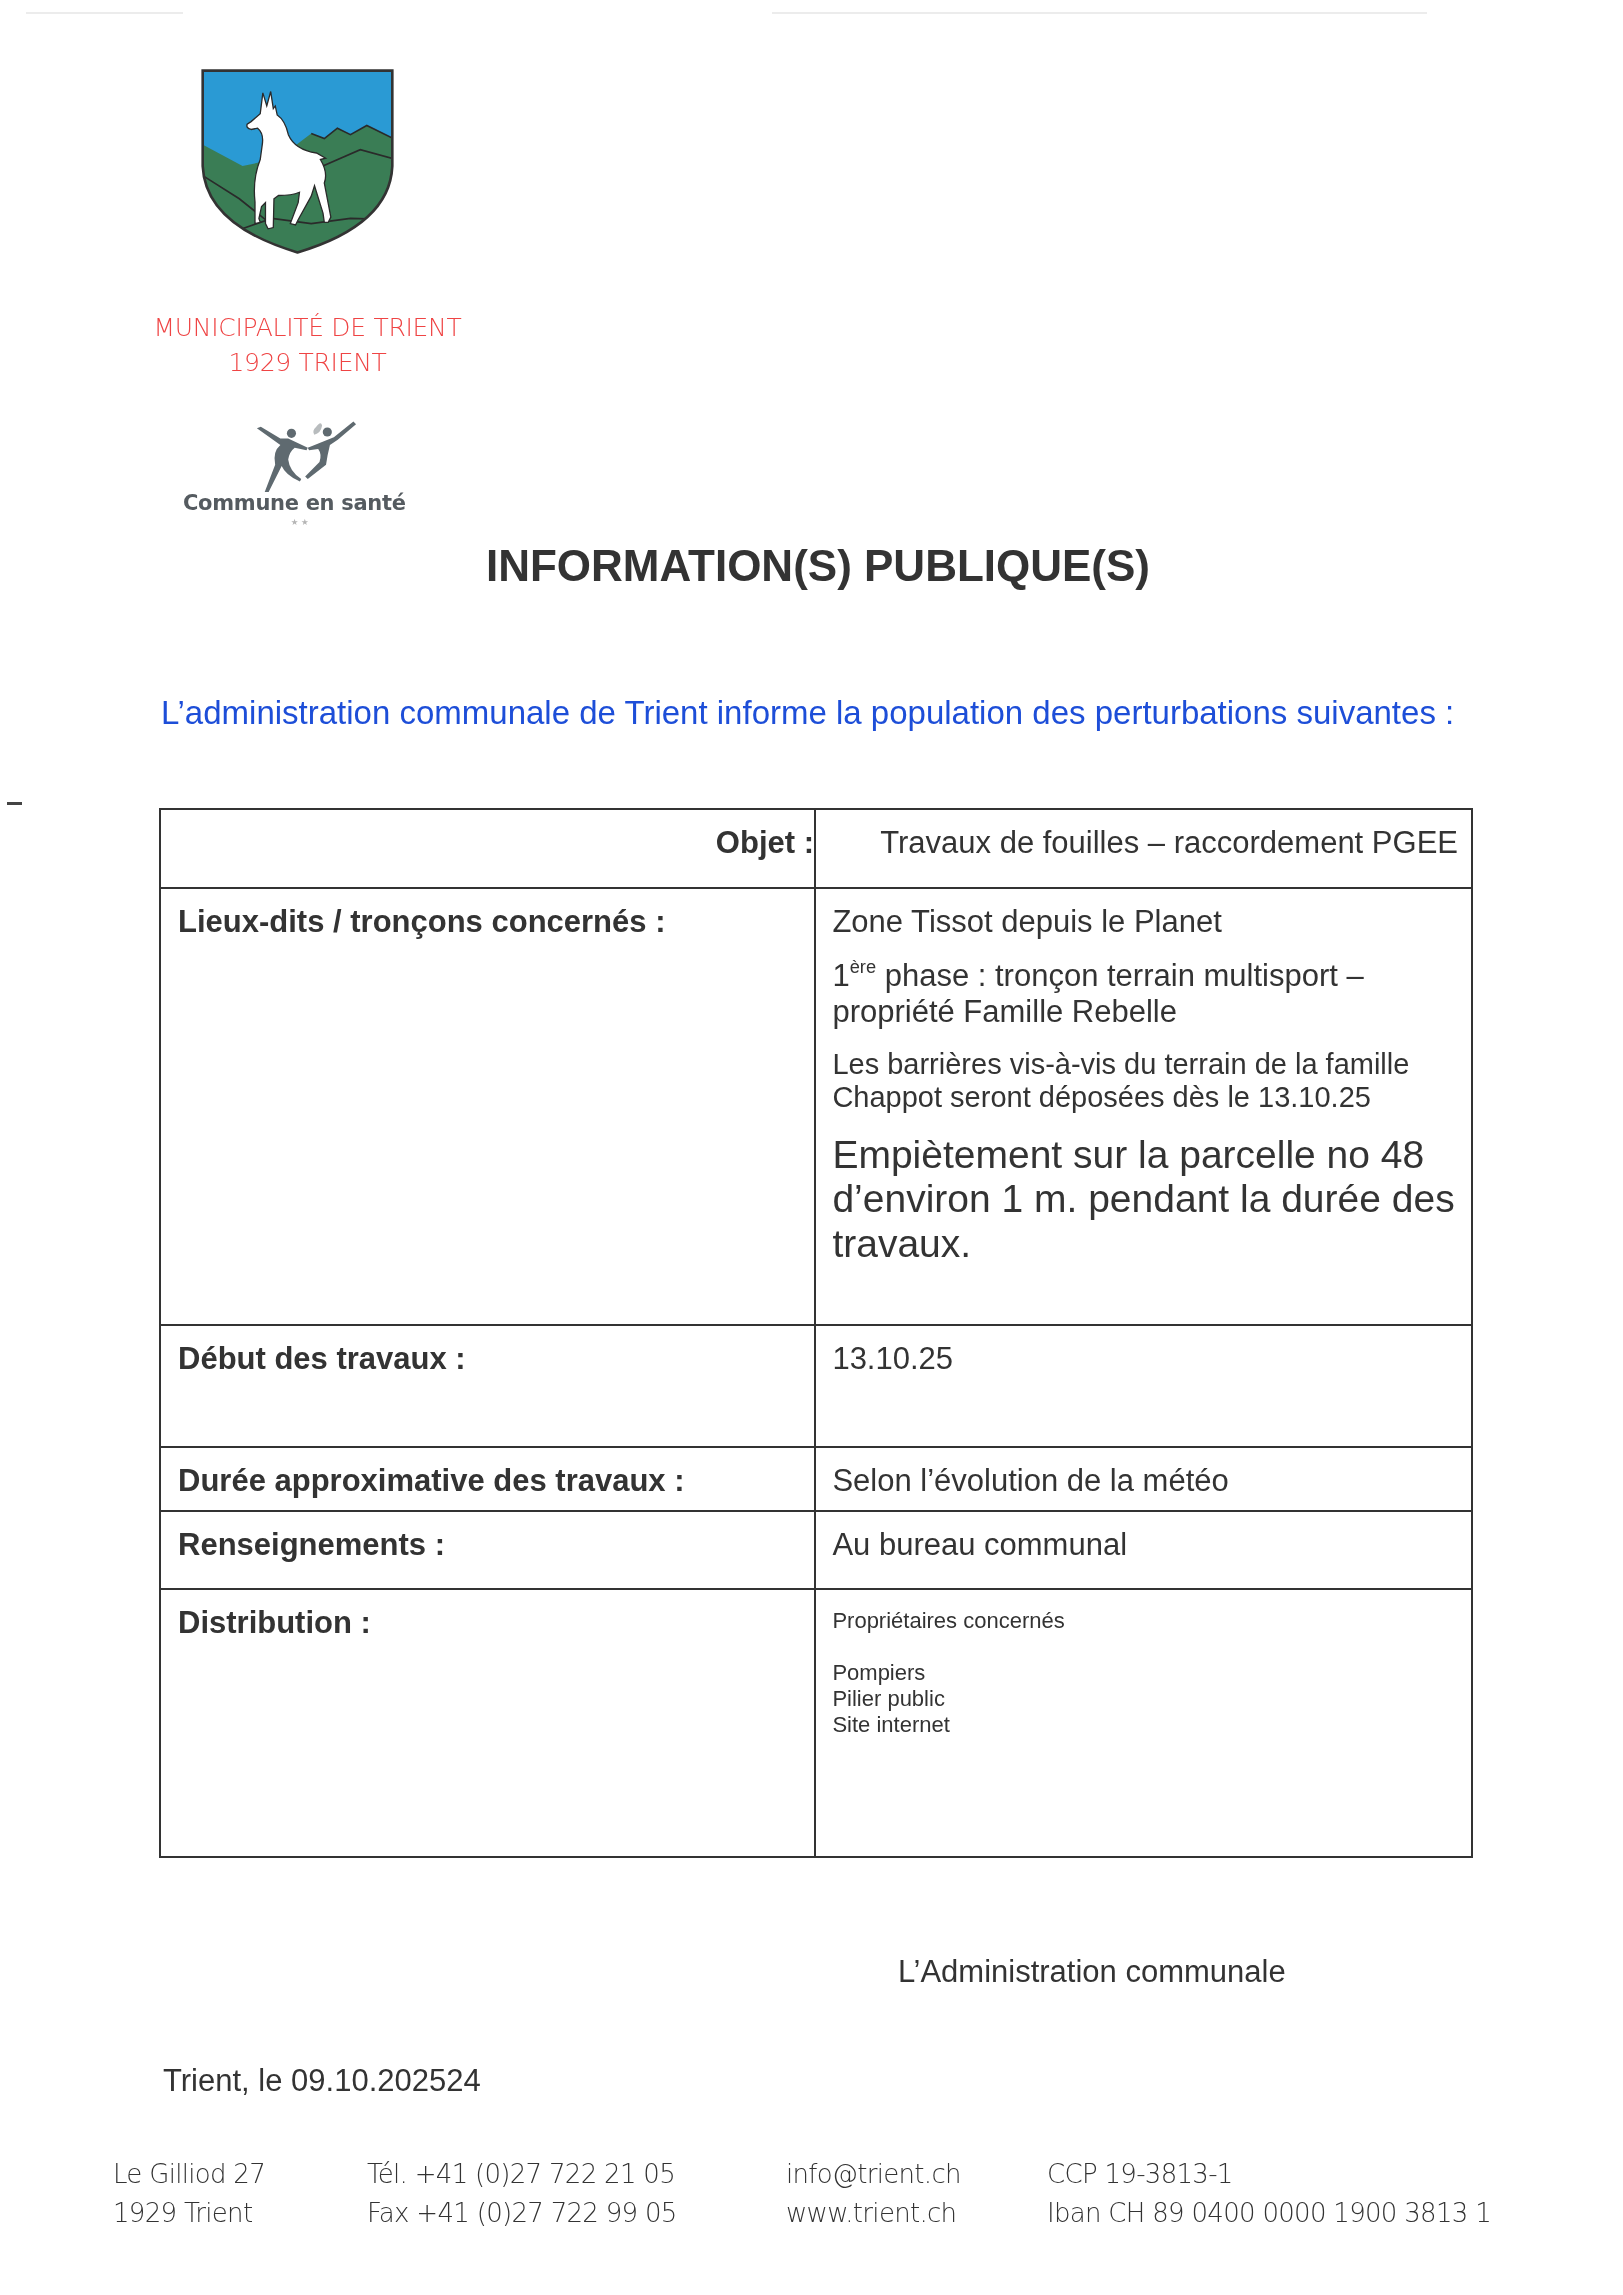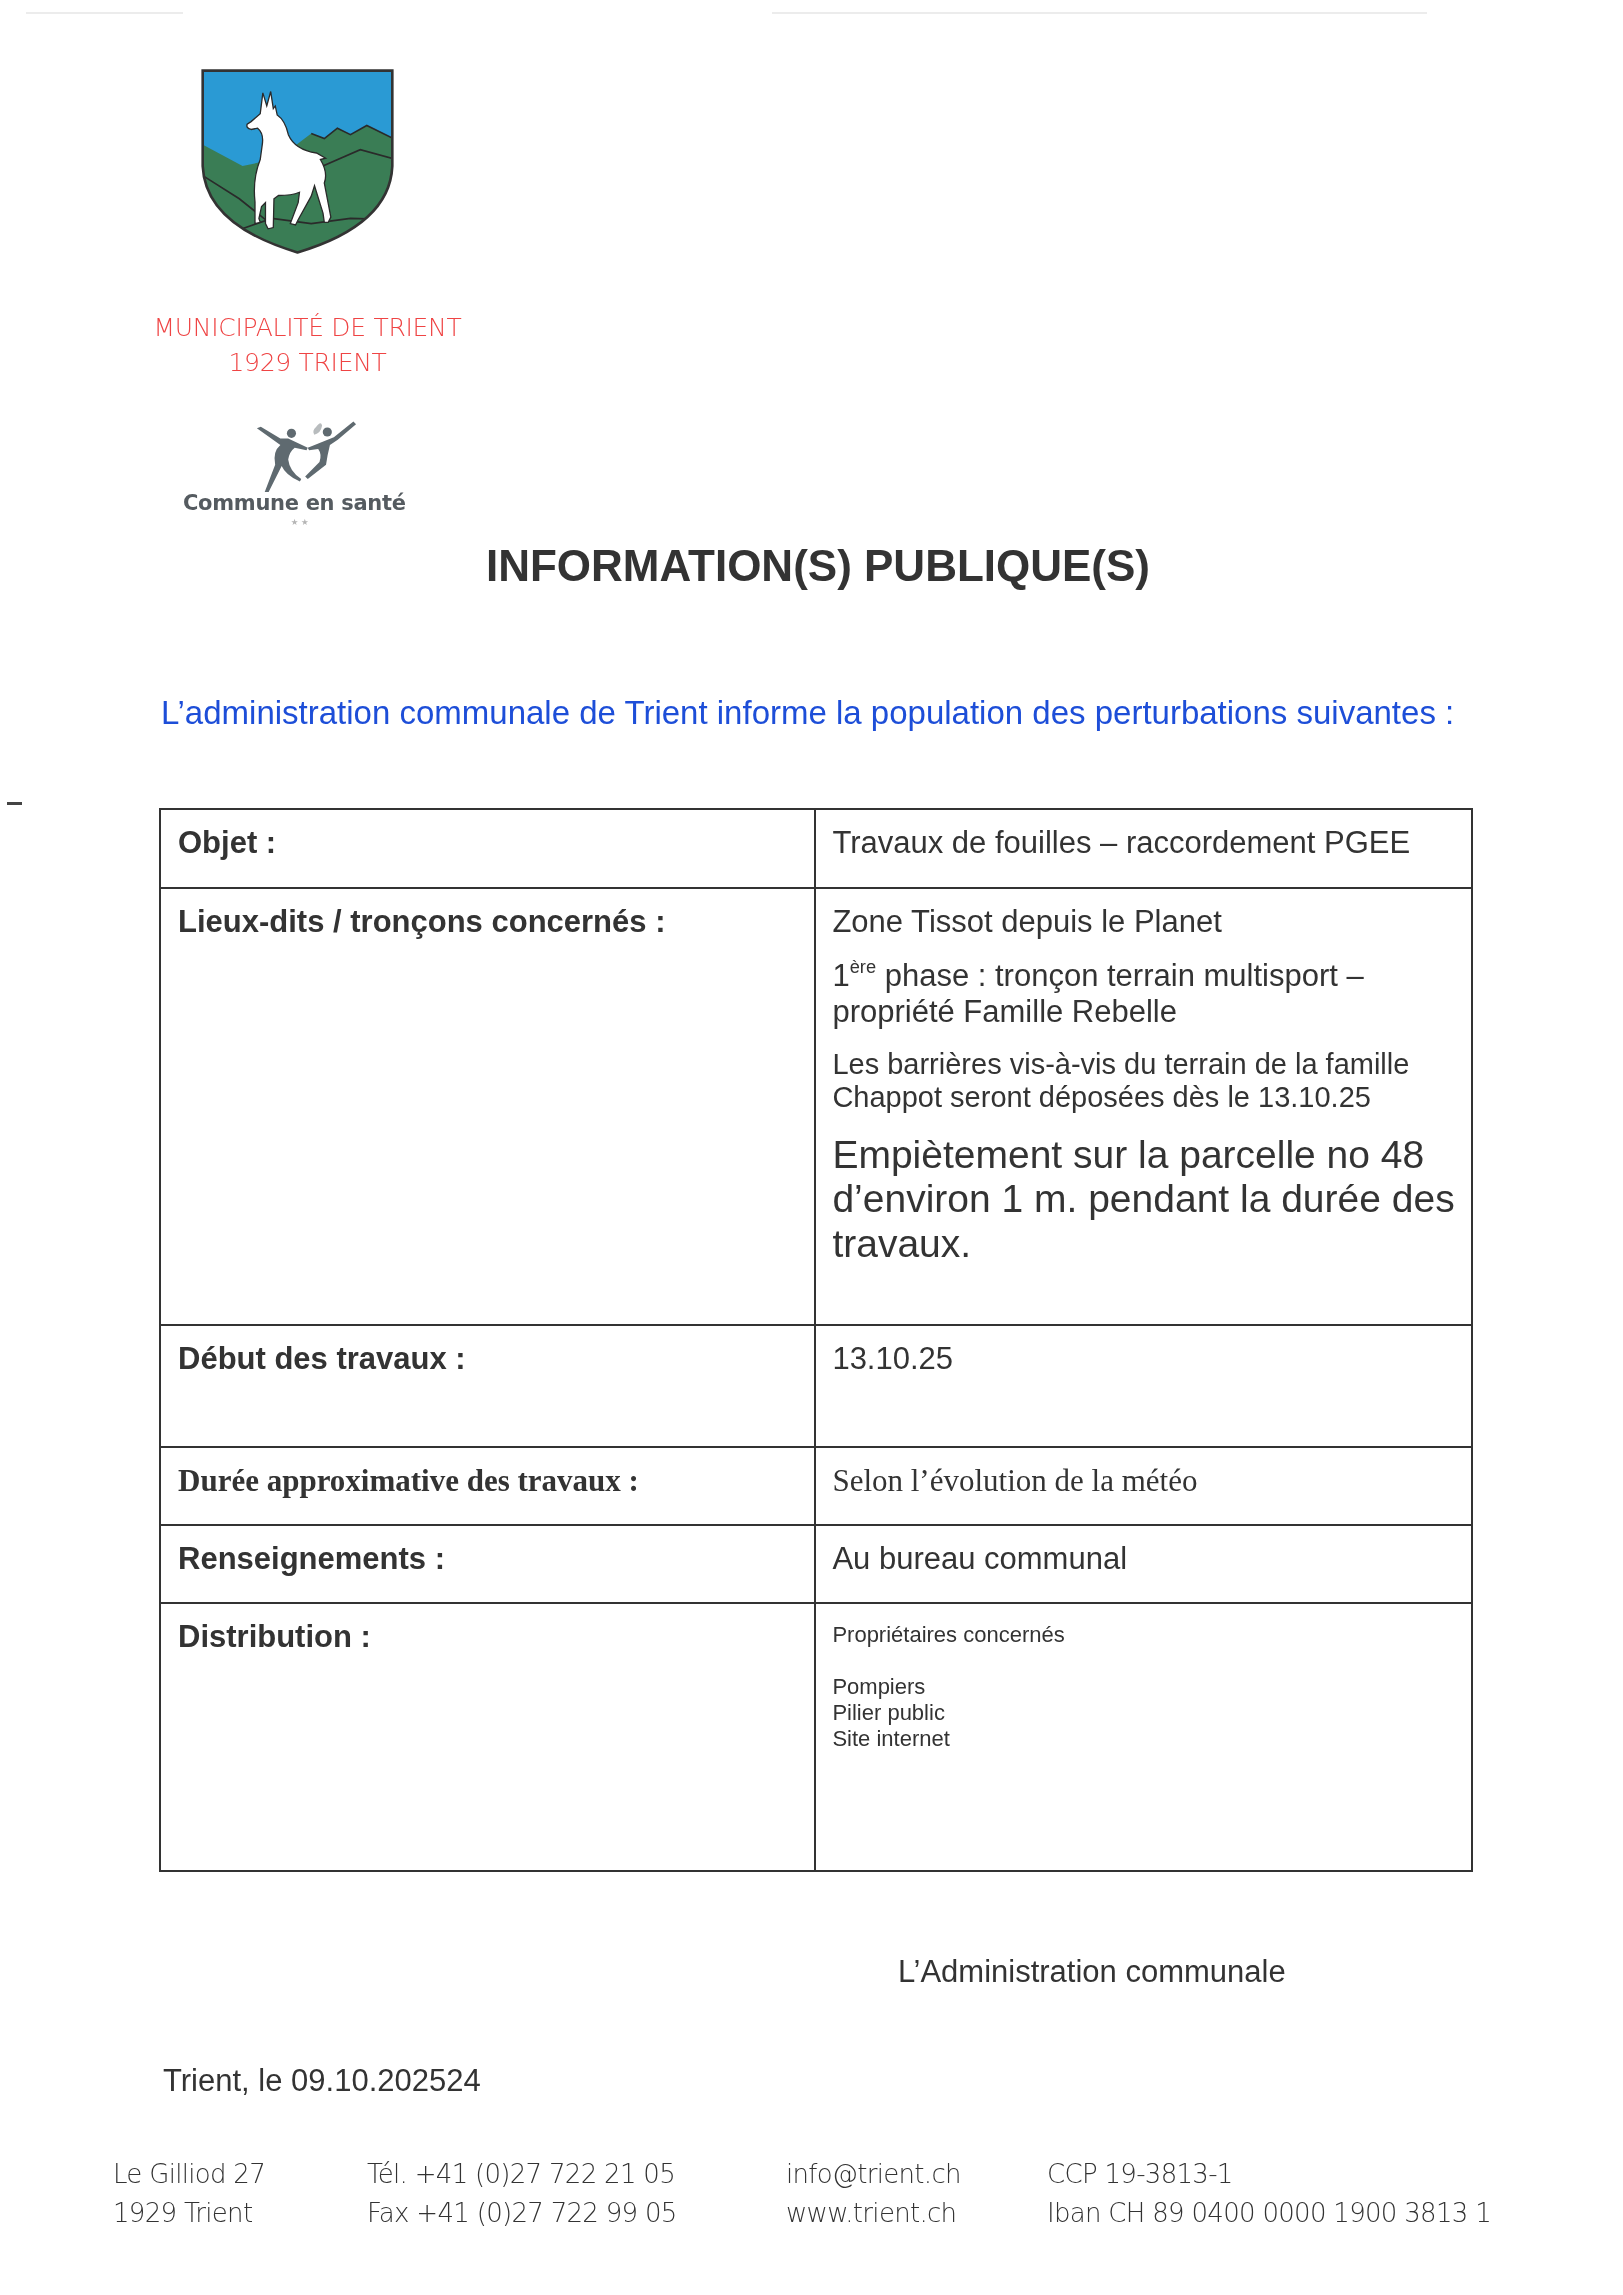--- a/index.html
+++ b/index.html
@@ -75,21 +75,21 @@
   <path d="M160,4 L164,8 L136,32 L124,40 Q120,56 118,70 L90,92 L86,88 L108,66 Q112,54 106,46 L92,48 L90,44 L110,36 L130,28 Z" fill="#5f6a70"></path>
 </svg>
 <div class="abs health-text">Commune en santé</div>
 <div class="abs health-stars">★★</div>
 
 <div class="abs title">INFORMATION(S) PUBLIQUE(S)</div>
 <div class="abs intro">L’administration communale de Trient informe la population des perturbations suivantes :</div>
 
 <table class="info-table">
   <tbody>
-      <tr style="height:79px;">
+      <tr style="height:79px;text-align:right;">
     <td class="label">
           <span class="lbl">Objet :</span>
         </td>
     <td>
           <span class="val">Travaux de fouilles – raccordement PGEE</span>
         </td>
   </tr>
   <tr style="height:437px;">
     <td class="label">
           <span class="lbl">Lieux-dits / tronçons concernés :</span>
@@ -104,21 +104,21 @@
     </td>
   </tr>
   <tr style="height:122px;">
     <td class="label">
           <span class="lbl">Début des travaux :</span>
         </td>
     <td>
           <span class="val">13.10.25</span>
         </td>
   </tr>
-  <tr style="height:78px;font-family:Liberation Serif, serif;">
+  <tr style="height:64px;">
     <td class="label">
           <span class="lbl">Durée approximative des travaux :</span>
         </td>
     <td>
           <span class="val">Selon l’évolution de la météo</span>
         </td>
   </tr>
   <tr style="height:78px;">
     <td class="label">
           <span class="lbl">Renseignements :</span>

